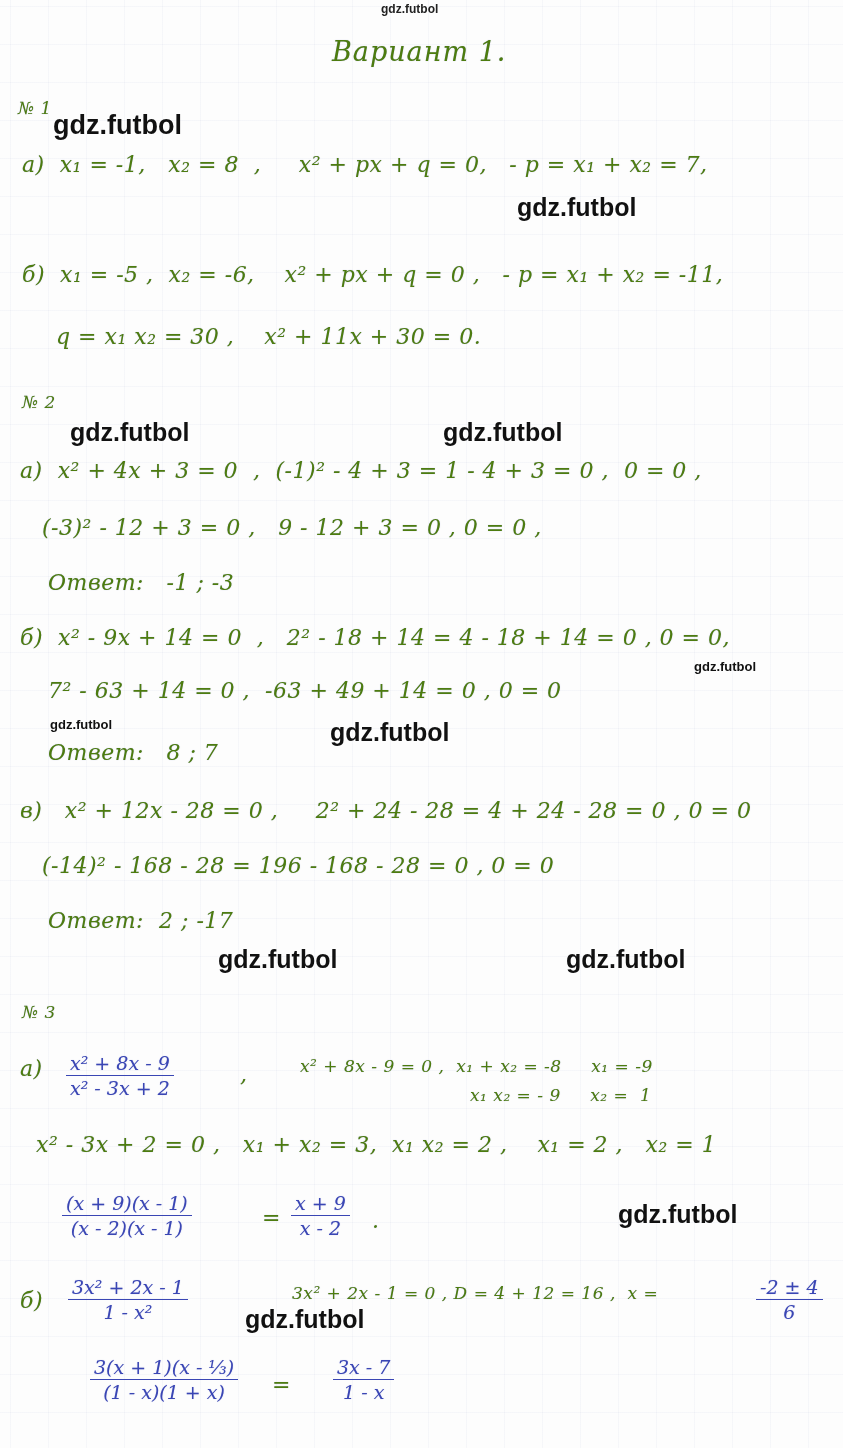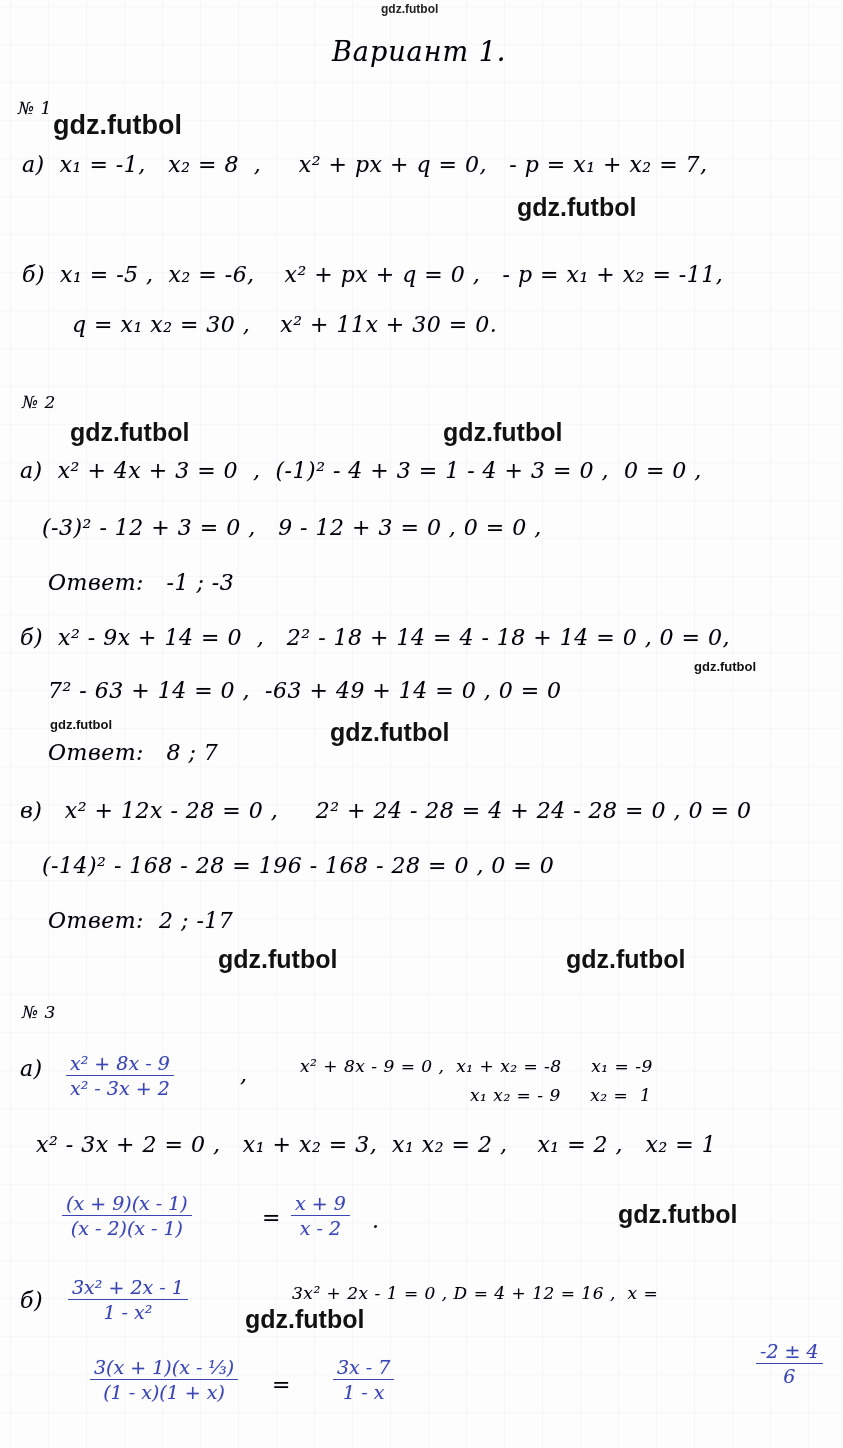--- a/index.html
+++ b/index.html
@@ -27,21 +27,21 @@
     left: 0; top: 0; right: 0; bottom: 0;
     background-image:
       linear-gradient(to right, rgba(120,140,190,0.055) 1px, transparent 1px),
       linear-gradient(to bottom, rgba(120,140,190,0.055) 1px, transparent 1px);
     background-size: 38px 38px;
     background-position: 10px 6px;
     pointer-events: none;
   }
   .hw {
     position: absolute;
-    color: #000000;
+    color: #4d7c0f;
     font-family: "DejaVu Serif", serif;
     font-style: italic;
     white-space: pre;
     letter-spacing: 0.5px;
     text-shadow: 0 0 1px rgba(58,70,180,0.35);
   }
   .hw.line {
     font-size: 22px;
   }
   .hw.small {
@@ -94,21 +94,21 @@
 
   <div class="hw title" style="left:332px; top:36px;">Вариант 1.</div>
 
   <div class="hw small" style="left:18px; top:98px;">№ 1</div>
   <div class="wm lg" style="left:53px; top:110px;">gdz.futbol</div>
 
   <div class="hw line" style="left:22px; top:152px;">а)  x₁ = -1,   x₂ = 8  ,     x² + px + q = 0,   - p = x₁ + x₂ = 7,</div>
   <div class="wm md" style="left:517px; top:193px;">gdz.futbol</div>
 
   <div class="hw line" style="left:22px; top:262px;">б)  x₁ = -5 ,  x₂ = -6,    x² + px + q = 0 ,   - p = x₁ + x₂ = -11,</div>
-  <div class="hw line" style="left:56px; top:312px;margin-left:16px;">q = x₁ x₂ = 30 ,    x² + 11x + 30 = 0.</div>
+  <div class="hw line" style="left:56px; top:324px;">q = x₁ x₂ = 30 ,    x² + 11x + 30 = 0.</div>
 
   <div class="hw small" style="left:22px; top:392px;">№ 2</div>
   <div class="wm md" style="left:70px; top:418px;">gdz.futbol</div>
   <div class="wm md" style="left:443px; top:418px;">gdz.futbol</div>
 
   <div class="hw line" style="left:20px; top:458px;">а)  x² + 4x + 3 = 0  ,  (-1)² - 4 + 3 = 1 - 4 + 3 = 0 ,  0 = 0 ,</div>
   <div class="hw line" style="left:42px; top:515px;">(-3)² - 12 + 3 = 0 ,   9 - 12 + 3 = 0 , 0 = 0 ,</div>
   <div class="hw line" style="left:48px; top:570px;">Ответ:   -1 ; -3</div>
 
   <div class="hw line" style="left:20px; top:625px;">б)  x² - 9x + 14 = 0  ,   2² - 18 + 14 = 4 - 18 + 14 = 0 , 0 = 0,</div>
@@ -149,21 +149,21 @@
   </div>
   <div class="hw line" style="left:372px; top:1208px;">.</div>
   <div class="wm md" style="left:618px; top:1200px;">gdz.futbol</div>
 
   <div class="hw line" style="left:20px; top:1288px;">б)</div>
   <div class="frac" style="left:68px; top:1276px;">
     <span class="num">3x² + 2x - 1</span>
     <span class="den">1 - x²</span>
   </div>
   <div class="hw small" style="left:292px; top:1283px;">3x² + 2x - 1 = 0 , D = 4 + 12 = 16 ,  x =</div>
-  <div class="frac" style="left:756px; top:1340px;">
+  <div class="frac" style="left:756px; top:1276px;">
     <span class="num">-2 ± 4</span>
     <span class="den">6</span>
   </div>
   <div class="wm md" style="left:245px; top:1305px;">gdz.futbol</div>
 
   <div class="frac" style="left:46px; top:1356px;margin-left:44px;">
     <span class="num">3(x + 1)(x - ⅓)</span>
     <span class="den">(1 - x)(1 + x)</span>
   </div>
   <div class="hw line" style="left:272px; top:1372px;">=</div>

